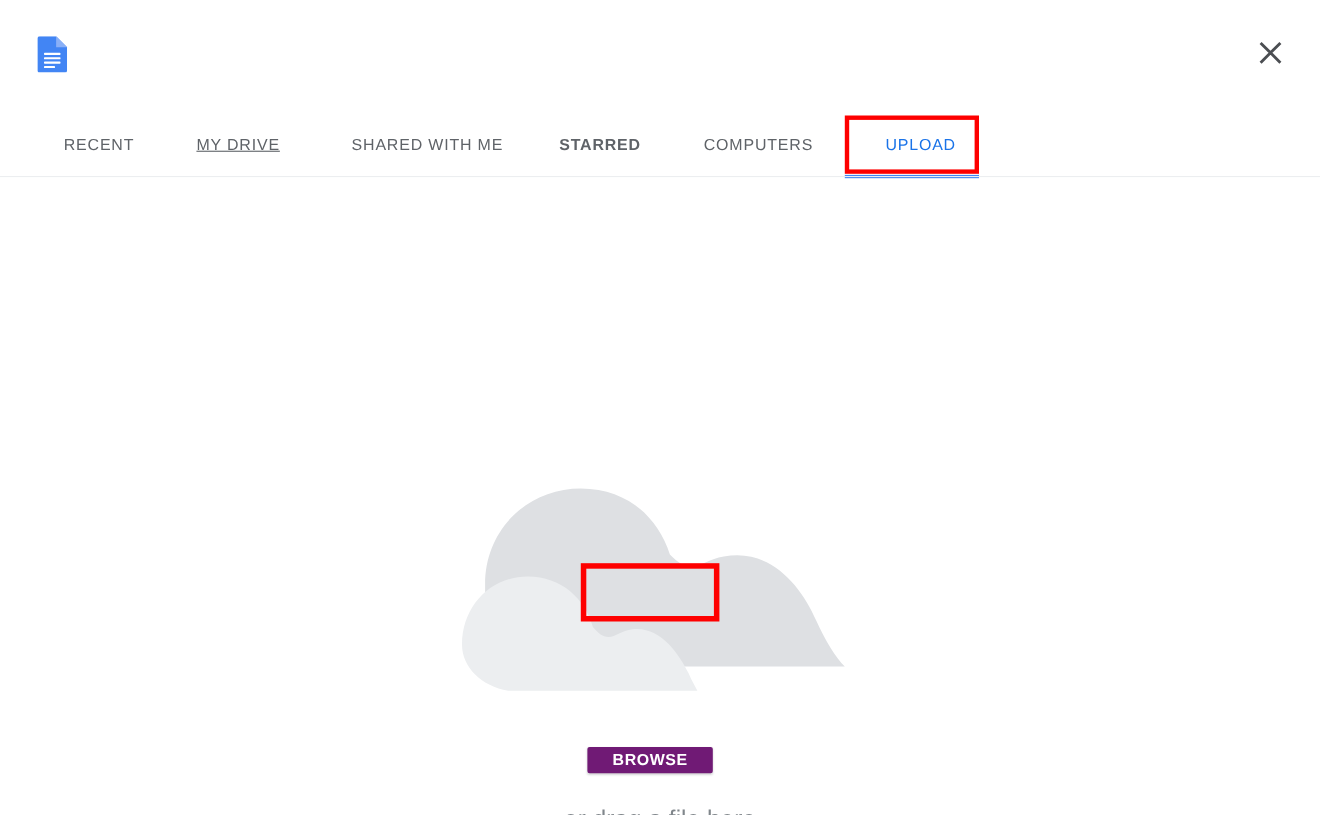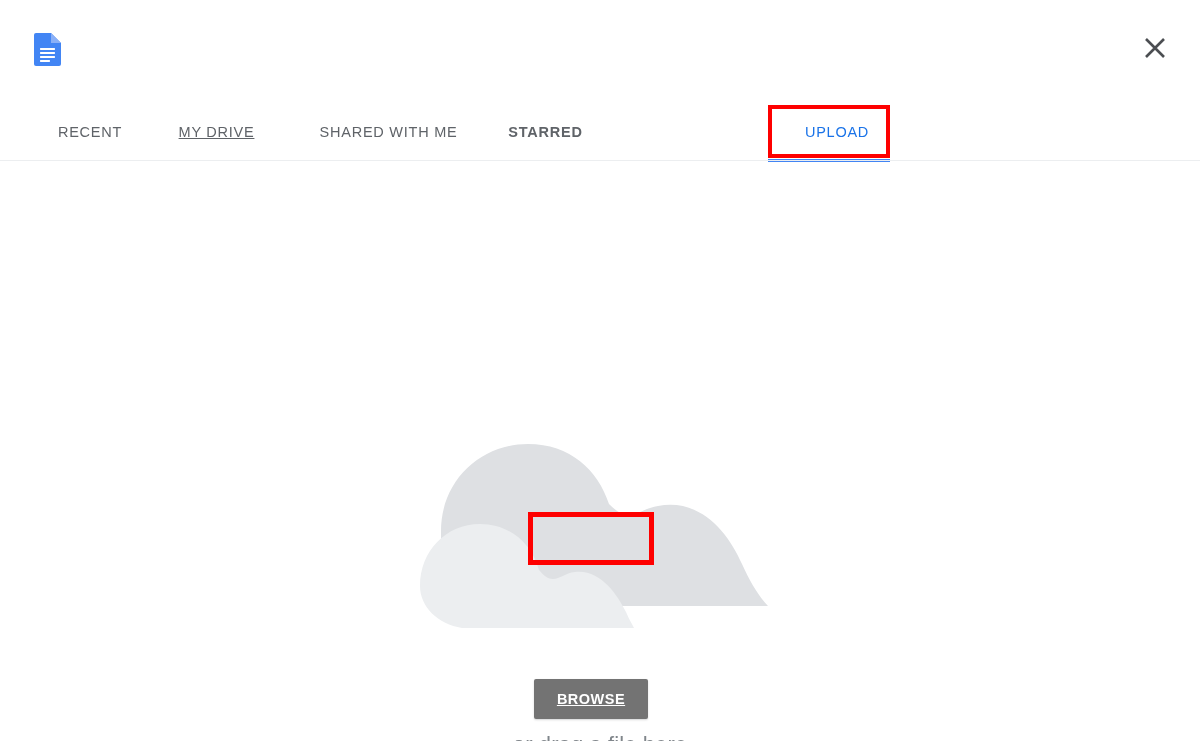--- a/index.html
+++ b/index.html
@@ -138,35 +138,34 @@
     top: 275px;
     width: 360px;
     height: 200px;
   }
 
   .browse-btn {
     position: absolute;
     left: 534px;
     top: 518px;
     width: 114px;
-    height: 40px;
-    background: #737373;
+    height: 24px;
+    background: #701a75;
     color: #ffffff;
     border: none;
     border-radius: 2px;
     font-family: "Liberation Sans", sans-serif;
     font-size: 14.5px;
     font-weight: 700;
     letter-spacing: 0.5px;
     cursor: pointer;
     display: flex;
     align-items: center;
     justify-content: center;
     box-shadow: 0 1px 2px rgba(60,64,67,0.22);
-    text-decoration: underline;
   }
 
   
   .hl-browse {
     position: absolute;
     left: 528px;
     top: 512px;
     width: 126px;
     height: 53px;
     border: 5px solid #fe0000;
@@ -213,20 +212,21 @@
         </svg>
       </span>
     </button>
   </div>
 
   <div class="tabbar">
     <button class="tab" style="left:30px;width:120px;">RECENT</button>
     <button class="tab" style="left:150px;width:133px;text-decoration:underline;">MY DRIVE</button>
     <button class="tab" style="left:290px;width:197px;">SHARED WITH ME</button>
     <button class="tab" style="left:480px;width:131px;font-weight:bold;">STARRED</button>
+    <button class="tab" style="left:611px;width:157px;">COMPUTERS</button>
     <button class="tab active" style="left:768px;width:122px;">UPLOAD<span class="tab-underline"></span></button>
   </div>
   <div class="tabbar-divider"></div>
 
   <div class="hl-upload"></div>
 
   <div class="upload-zone">
 
     <span class="cloud-wrap">
       <svg width="360" height="200" viewBox="0 0 360 200" xmlns="http://www.w3.org/2000/svg">

